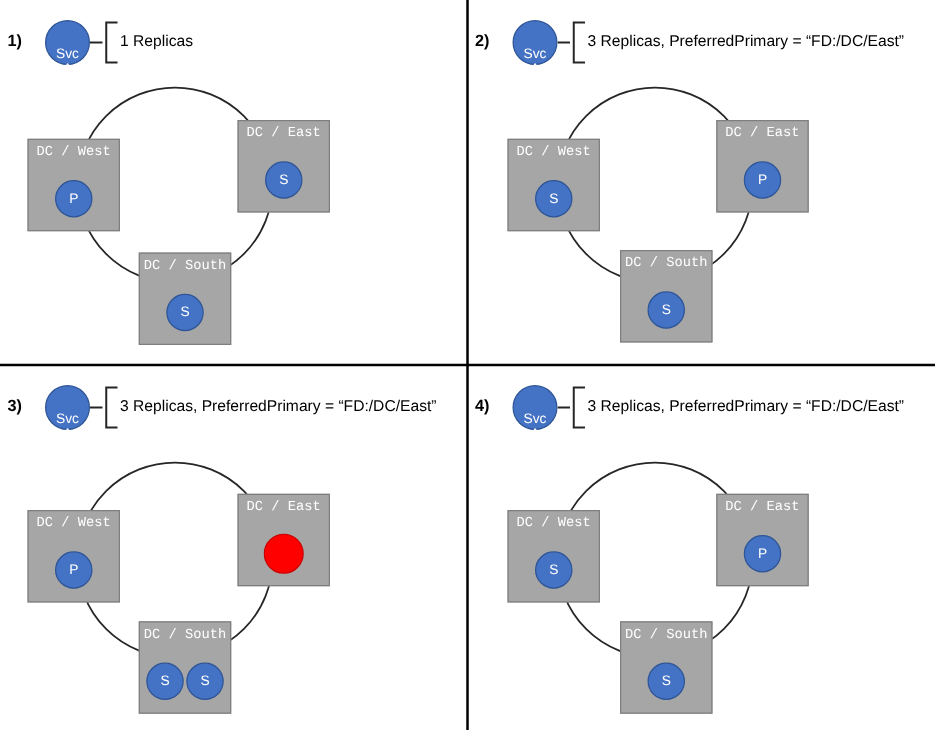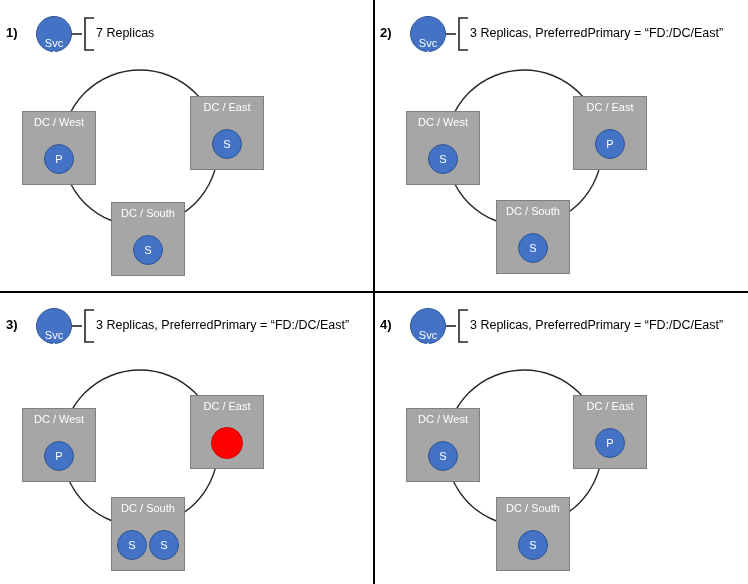--- a/index.html
+++ b/index.html
@@ -112,20 +112,21 @@
   .dc-label {
     position: absolute;
     left: 0;
     top: 4px;
     width: 100%;
     text-align: center;
     font-size: 11px;
     color: #ffffff;
     white-space: nowrap;
     line-height: 13px;
+    font-family: Liberation Mono, monospace;
   }
   .replica-row {
     position: absolute;
     left: 0;
     top: 24px;
     width: 100%;
     height: 46px;
     display: flex;
     align-items: center;
     justify-content: center;
@@ -165,21 +166,21 @@
   <div class="quadrant q1">
     <div class="step-index">1)</div>
     <div class="svc-circle">
       <span class="l1">Svc</span>
       <span class="l2">A</span>
     </div>
     <svg class="bracket-svg" width="28" height="36">
       <path d="M0,18 L10,18" stroke="#262626" stroke-width="1.6" fill="none"></path>
       <path d="M22,2 L13,2 L13,34 L22,34" stroke="#262626" stroke-width="1.6" fill="none"></path>
     </svg>
-    <div class="config-text">7 Replicas</div>
+    <div class="config-text">1 Replicas</div>
 
     <svg class="ring-svg" width="374" height="292">
       <circle cx="140" cy="148" r="78" fill="none" stroke="#262626" stroke-width="1.4"></circle>
     </svg>
 
     <div class="dc-box" style="left:22px; top:111px;">
       <div class="dc-label">DC / West</div>
       <div class="replica-row">
         <div class="replica">P</div>
       </div>

